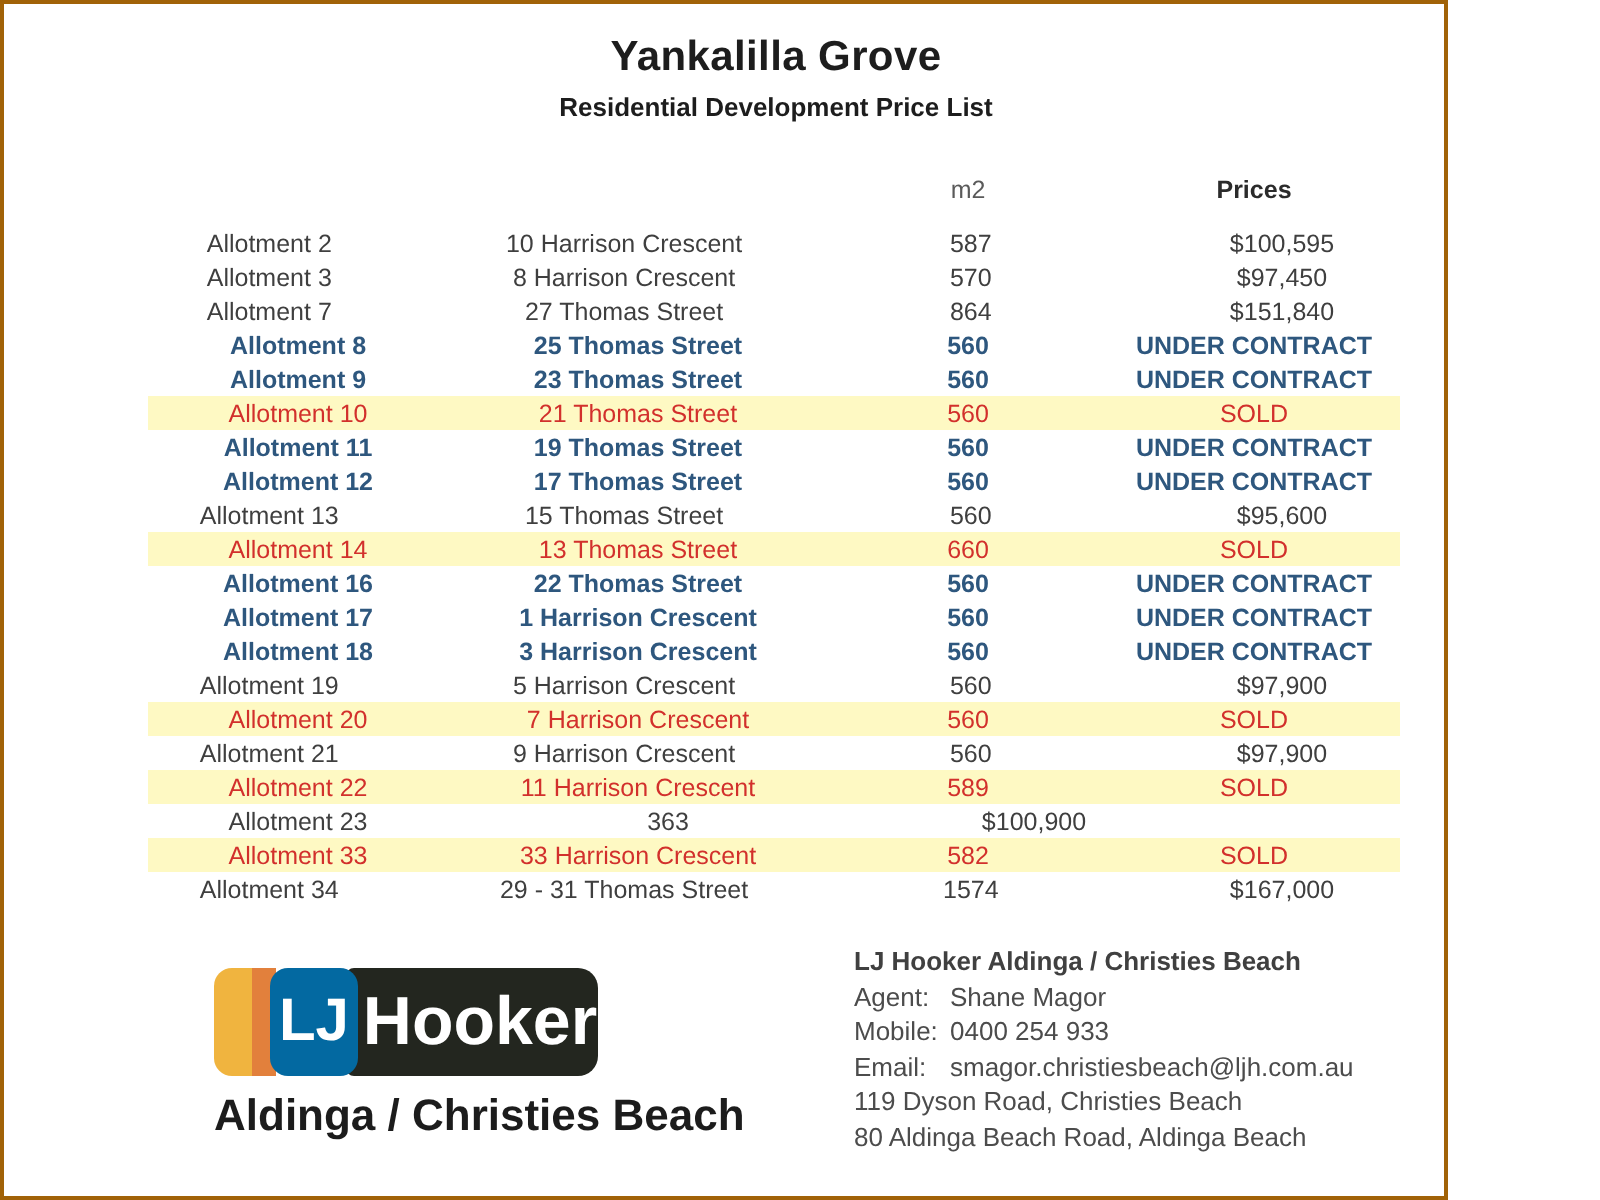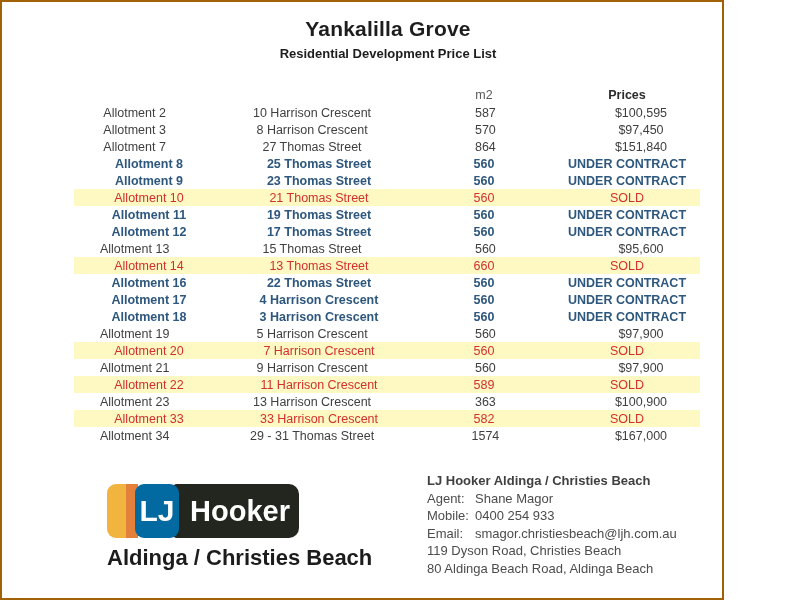--- a/index.html
+++ b/index.html
@@ -31,21 +31,21 @@
   }
 
   
   .price-table {
     position: absolute; left: 72px; top: 84px; width: 626px;
   }
   .t-row {
     display: flex; align-items: center;
     height: 17px; font-size: 12.5px; color: #3f3f3f;
   }
-  .t-head { height: 18px; margin-bottom: 0; }
+  .t-head { height: 18px; margin-bottom: 9px; }
   .c1 { width: 150px; text-align: center; }
   .c2 { width: 190px; text-align: center; }
   .c3 { width: 140px; text-align: center; }
   .c4 { width: 146px; text-align: center; }
   .h-m2 { font-weight: normal; color: #5a5a5a; }
   .h-prices { font-weight: bold; color: #2b2b2b; }
   .status-available { color: #3f3f3f; font-weight: normal; background: transparent; gap: 40px; }
   .status-under_contract { color: #2e577e; font-weight: bold; background: transparent; }
   .status-sold { color: #d2302c; font-weight: normal; background: #fef9c3; }
 
@@ -60,21 +60,21 @@
   .lj-box {
     width: 44px; height: 54px; background: #0369a1;
     border-radius: 9px; margin-left: -3px; z-index: 2;
     display: flex; align-items: center; justify-content: center;
     color: #ffffff; font-weight: bold; font-size: 30px;
   }
   .hooker-box {
     flex: 1; height: 54px; background: #23261f;
     border-radius: 4px 10px 10px 4px; margin-left: -6px; z-index: 1;
     display: flex; align-items: center; justify-content: center;
-    color: #ffffff; font-weight: bold; font-size: 29px;
+    color: #ffffff; font-weight: bold; font-size: 34px;
     padding-left: 8px;
   }
   .office-name {
     margin-top: 7px; font-size: 22px; font-weight: bold; color: #1c1c1c;
     white-space: nowrap;
   }
 
   
   .contact-block {
     position: absolute; left: 425px; top: 470px;
@@ -163,21 +163,21 @@
       <div class="c4">SOLD</div>
     </div>
       <div class="t-row status-under_contract" style="">
       <div class="c1">Allotment 16</div>
       <div class="c2">22 Thomas Street</div>
       <div class="c3">560</div>
       <div class="c4">UNDER CONTRACT</div>
     </div>
       <div class="t-row status-under_contract" style="">
       <div class="c1">Allotment 17</div>
-      <div class="c2">4 Harrison Crescent</div>
+      <div class="c2">1 Harrison Crescent</div>
       <div class="c3">560</div>
       <div class="c4">UNDER CONTRACT</div>
     </div>
       <div class="t-row status-under_contract" style="">
       <div class="c1">Allotment 18</div>
       <div class="c2">3 Harrison Crescent</div>
       <div class="c3">560</div>
       <div class="c4">UNDER CONTRACT</div>
     </div>
       <div class="t-row status-available" style="">
@@ -199,21 +199,20 @@
       <div class="c4">$97,900</div>
     </div>
       <div class="t-row status-sold" style="">
       <div class="c1">Allotment 22</div>
       <div class="c2">11 Harrison Crescent</div>
       <div class="c3">589</div>
       <div class="c4">SOLD</div>
     </div>
       <div class="t-row status-available" style="">
       <div class="c1">Allotment 23</div>
-      <div class="c2">13 Harrison Crescent</div>
       <div class="c3">363</div>
       <div class="c4">$100,900</div>
     </div>
       <div class="t-row status-sold" style="">
       <div class="c1">Allotment 33</div>
       <div class="c2">33 Harrison Crescent</div>
       <div class="c3">582</div>
       <div class="c4">SOLD</div>
     </div>
       <div class="t-row status-available" style="">

